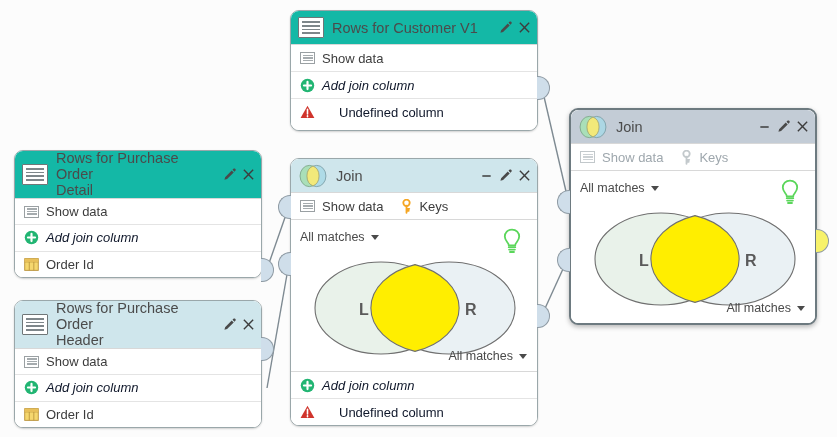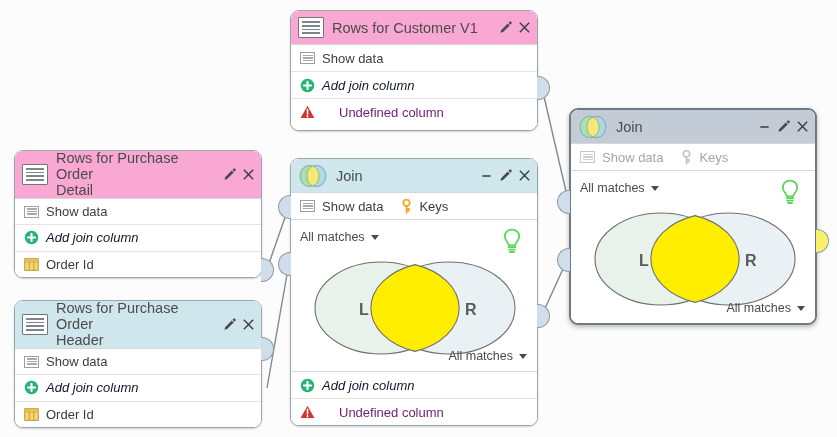--- a/index.html
+++ b/index.html
@@ -38,21 +38,21 @@
     background:#fff;
   }
 
   
   .hdr{
     display:flex;align-items:center;
     padding:0 6px 0 7px;
     min-height:33px;
     box-sizing:border-box;
   }
-  .hdr.green{background:#f9a8d4;}
+  .hdr.green{background:#14b8a6;}
   .hdr.cyan{background:#cfe6ec;}
   .hdr.join{background:#cfe6ec;}
   .hdr.greyblue{background:#c3ccd6;}
   .hdr-title{
     flex:1;
     font-size:14.5px;
     color:#4b4b4b;
     line-height:16px;
     padding-left:8px;
     white-space:pre-line;
@@ -67,21 +67,21 @@
     padding:0 9px;
     height:27px;
     font-size:13px;
     color:#3c3c3c;
     border-top:1px solid #e4e4e4;
     background:#fff;
     box-sizing:border-box;
   }
   .row.first{border-top:1px solid #d8d8d8;}
   .row.italic{font-style:italic;color:#0f172a;}
-  .row.warn{color:#701a75;gap:24px;}
+  .row.warn{color:#0f172a;gap:24px;}
   .row-inline{display:flex;align-items:center;gap:7px;}
   .row-group{
     display:flex;align-items:center;gap:18px;
     padding:0 9px;height:27px;
     font-size:13px;color:#3c3c3c;
     border-top:1px solid #d8d8d8;background:#fff;
     box-sizing:border-box;
   }
   .row-group.disabled .lbl{color:#9ea7ad;}
 

